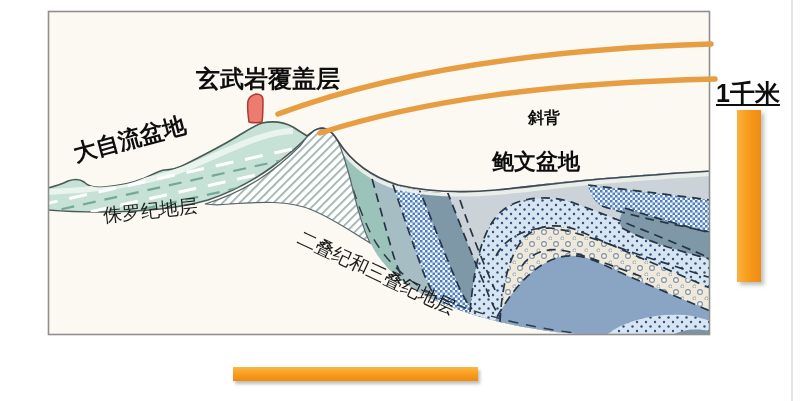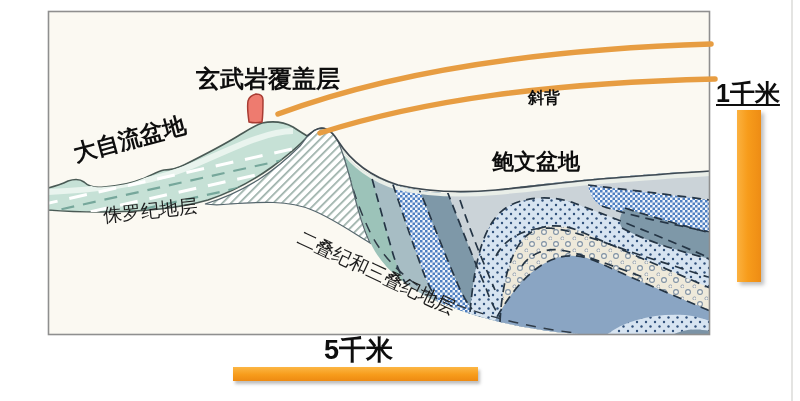--- a/index.html
+++ b/index.html
@@ -3,21 +3,21 @@
 <meta charset="utf-8">
 <style>
   html,body{margin:0;padding:0;background:#ffffff;}
   #stage{position:relative;width:800px;height:401px;background:#ffffff;overflow:hidden;
          font-family:"Liberation Sans","DejaVu Sans",sans-serif;}
   #diagram-svg{position:absolute;left:0;top:0;width:800px;height:401px;}
   .lbl{position:absolute;color:#0e0e0e;white-space:nowrap;line-height:1.05;}
   .lbl-basalt   {left:196px;top:54px; font-size:24px;font-weight:700;margin-top:12px;}
   .lbl-artesian {left:72px; top:127px;font-size:23px;font-weight:700;transform:rotate(-15deg);transform-origin:50% 50%;}
   .lbl-bowen    {left:492px;top:150px;font-size:22px;font-weight:700;}
-  .lbl-anticline{left:528px;top:90px; font-size:16px;font-weight:600;}
+  .lbl-anticline{left:528px;top:110px; font-size:16px;font-weight:600;}
   .lbl-jurassic {left:103px;top:206px;font-size:19px;font-weight:400;transform:rotate(-6deg);transform-origin:0 50%;color:#1c1c1c;}
   .lbl-permian  {left:303px;top:228px;font-size:19px;font-weight:400;transform:rotate(25deg);transform-origin:0 0;color:#1c1c1c;}
   .lbl-vscale   {left:716px;top:80px; font-size:25px;font-weight:700;text-decoration:underline;}
   .lbl-hscale   {left:324px;top:336px;font-size:27px;font-weight:700;}
   .bar-v{position:absolute;left:737px;top:110px;width:24px;height:172px;
          background:linear-gradient(to right,#fbb13f 0%,#f79c1b 45%,#ee8c14 100%);
          box-shadow:3px 3px 4px rgba(110,110,110,.45);}
   .bar-h{position:absolute;left:233px;top:367px;width:245px;height:14px;
          background:linear-gradient(to bottom,#fcb644 0%,#f79c1b 55%,#ee8a12 100%);
          box-shadow:2px 3px 3px rgba(110,110,110,.45);}
@@ -153,17 +153,16 @@
 
   <div class="lbl lbl-basalt">玄武岩覆盖层</div>
   <div class="lbl lbl-artesian">大自流盆地</div>
   <div class="lbl lbl-bowen">鲍文盆地</div>
   <div class="lbl lbl-anticline">斜背</div>
   <div class="lbl lbl-jurassic">侏罗纪地层</div>
   <div class="lbl lbl-permian">二叠纪和三叠纪地层</div>
 
   <div class="lbl lbl-vscale">1千米</div>
   <div class="bar-v"></div>
-  <div class="lbl lbl-hscale">5千米</div>
   <div class="bar-h"></div>
 
   <div class="edge-line"></div>
 </div>
 
 </body></html>

